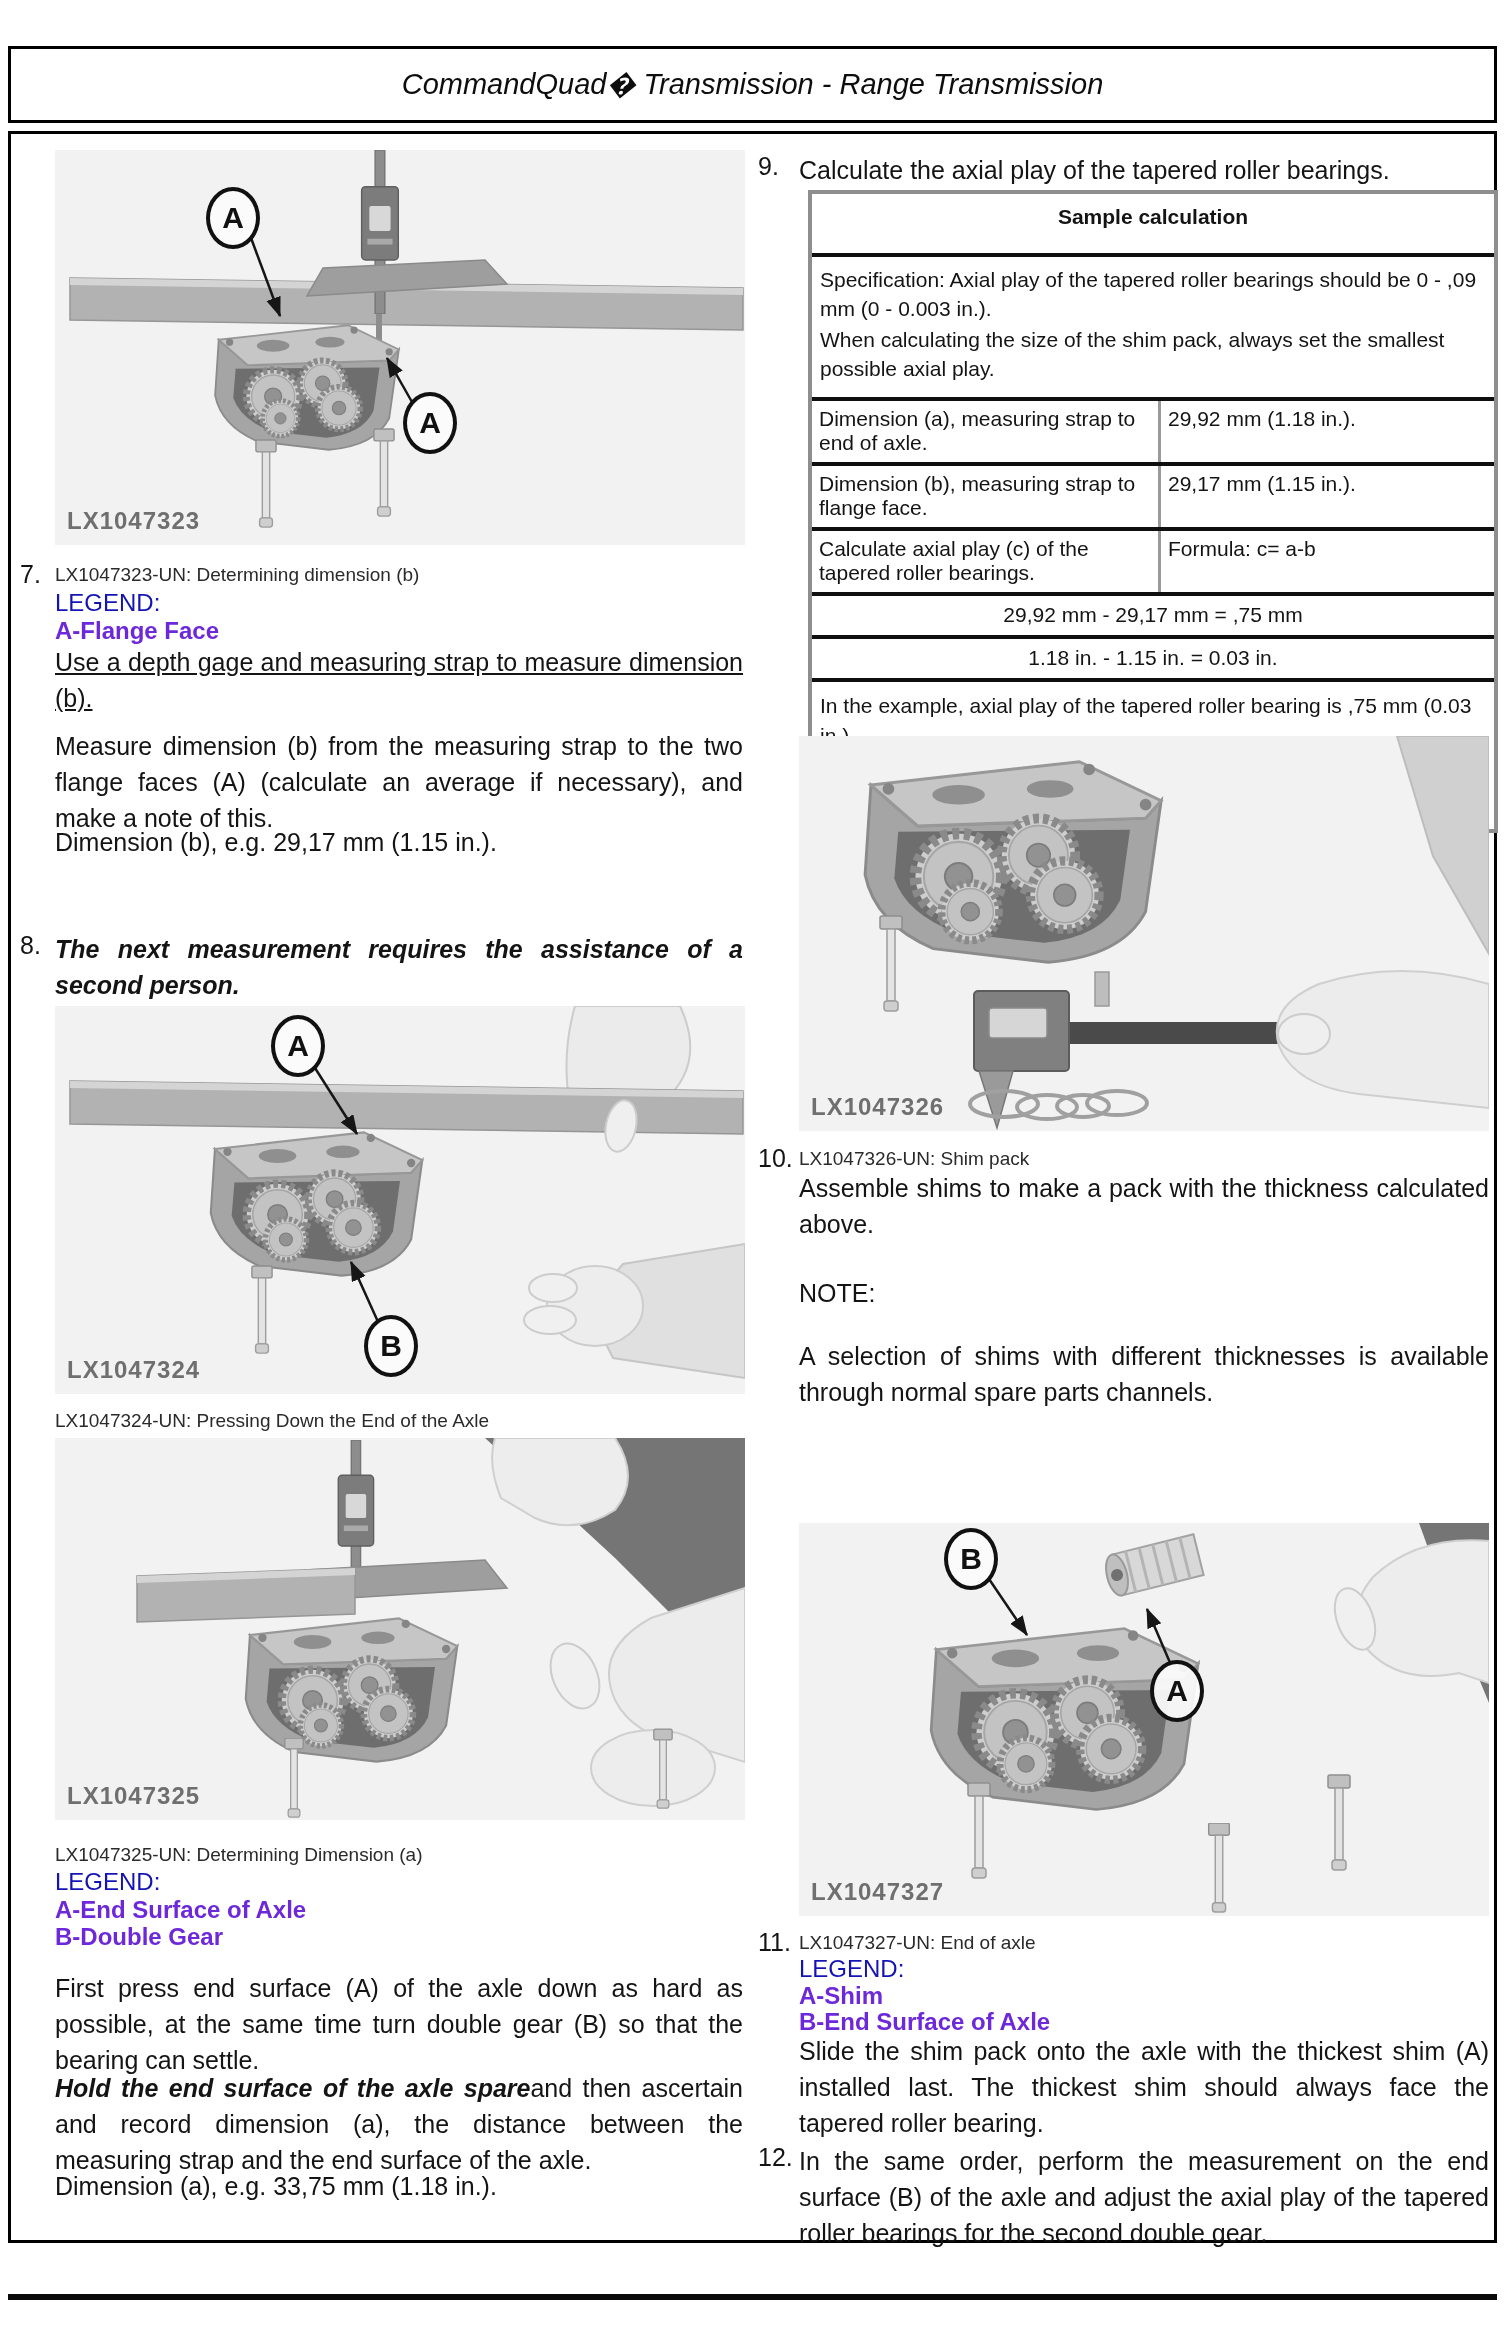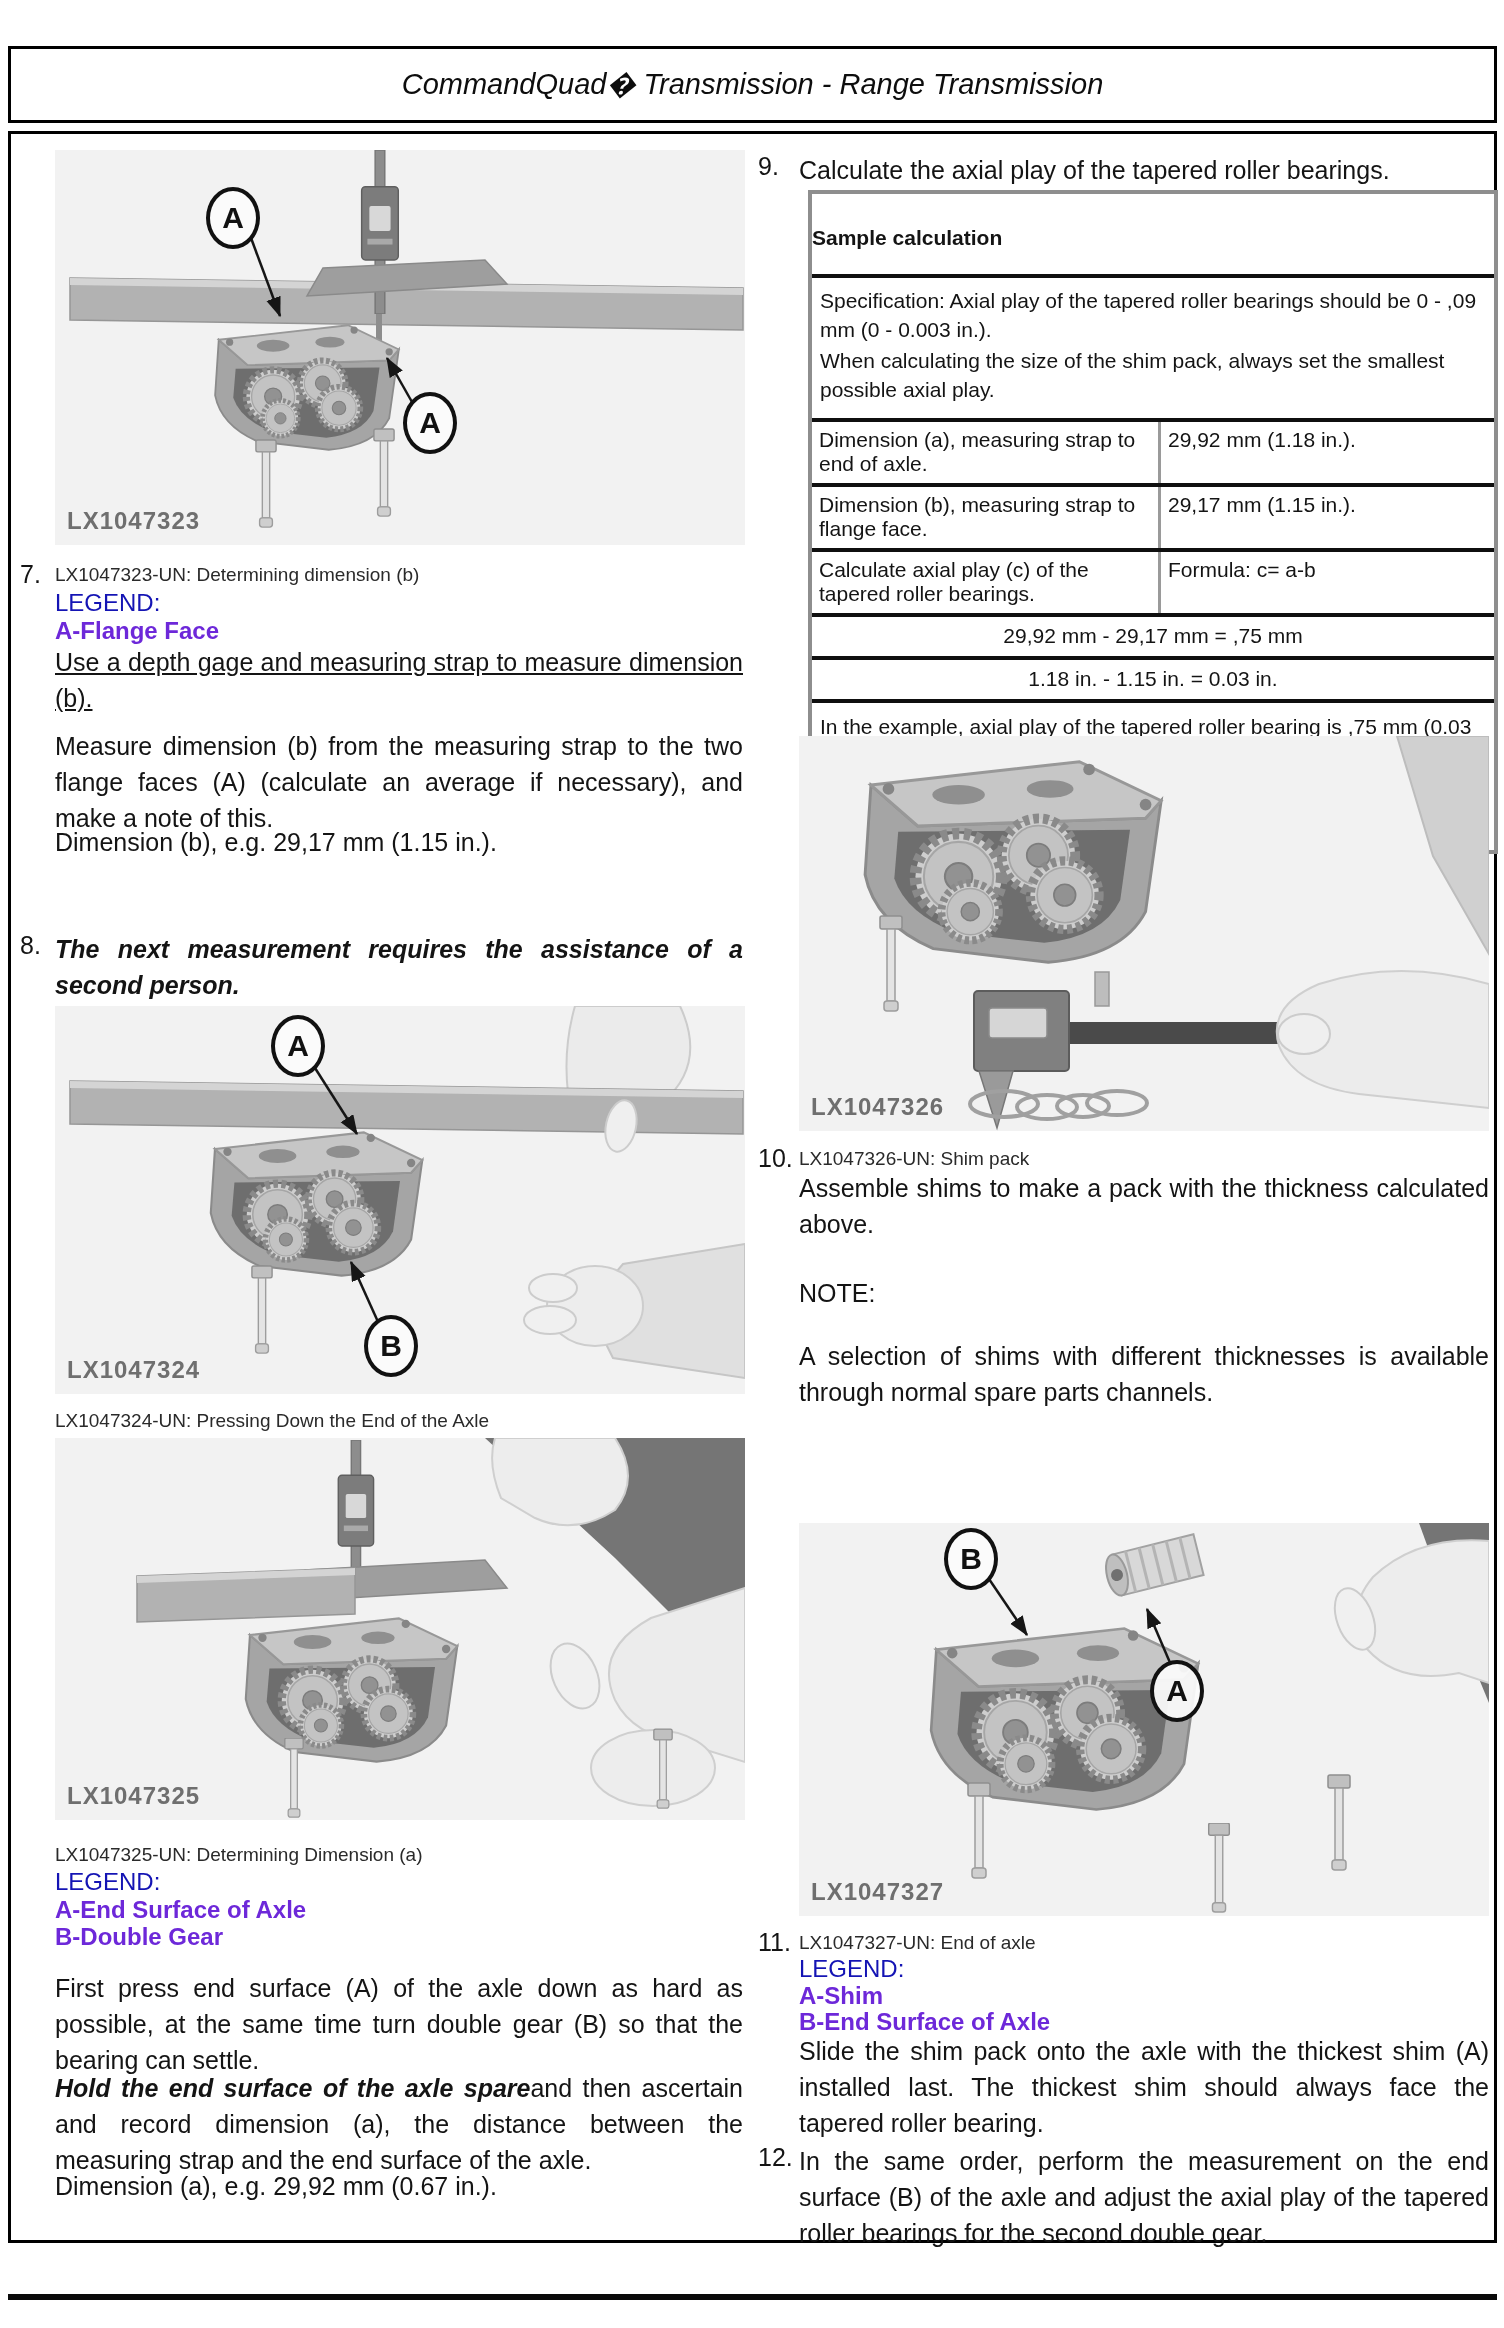--- a/index.html
+++ b/index.html
@@ -18,21 +18,21 @@
   .photo{position:absolute;background:#f2f2f2;}
   .photo svg{display:block;width:100%;height:100%;}
   .watermark{position:absolute;left:12px;bottom:10px;font-size:24px;font-weight:600;
              color:#6f6f6f;letter-spacing:1px;}
   .callout{position:absolute;width:46px;height:54px;border:4px solid #111;border-radius:50%;
            background:rgba(252,252,252,.92);display:flex;align-items:center;justify-content:center;
            font-size:30px;font-weight:600;color:#111;transform:translate(-50%,-50%);}
   
   .calc{position:absolute;left:808px;top:152px;width:682px;border:4px solid #8e8e8e;
         background:#fff;font-size:21px;color:#141414;}
-  .t-title{font-weight:bold;padding:32px 0 24px;border-bottom:4px solid #0f0f0f;}
+  .t-title{font-weight:bold;text-align:center;padding:11px 0 24px;border-bottom:4px solid #0f0f0f;}
   .t-spec{padding:8px 8px 12px;border-bottom:4px solid #0f0f0f;line-height:29px;}
   .t-spec div{margin-bottom:2px;}
   .t-row{display:flex;border-bottom:4px solid #0f0f0f;}
   .t-label{flex:1;padding:6px 4px 7px 7px;}
   .t-val{width:322px;border-left:3px solid #9a9a9a;padding:6px 4px 7px 7px;}
   .t-center{text-align:center;padding:7px 0 8px;border-bottom:4px solid #0f0f0f;}
   .t-result{padding:9px 8px 12px;line-height:30px;}
   .t-result div{margin-bottom:3px;}
   .foot-rule{position:absolute;left:8px;top:2256px;width:1489px;height:6px;background:#0a0a0a;}
   .foot{position:absolute;font-size:22px;color:#1a1a1a;}
@@ -152,21 +152,21 @@
       <use href="#g-bolt" x="598" y="288" width="20" height="86"></use>
     </svg>
     <div class="watermark">LX1047325</div>
   </figure>
   <div class="caption" style="left:55px;top:1806px;">LX1047325-UN: Determining Dimension (a)</div>
   <div class="legend-t" style="left:55px;top:1830px;">LEGEND:</div>
   <div class="legend-i" style="left:55px;top:1858px;">A-End Surface of Axle</div>
   <div class="legend-i" style="left:55px;top:1885px;">B-Double Gear</div>
   <div class="body" style="left:55px;top:1932px;width:688px;">First press end surface (A) of the axle down as hard as possible, at the same time turn double gear (B) so that the bearing can settle.</div>
   <div class="body" style="left:55px;top:2032px;width:688px;"><span class="bi">Hold the end surface of the axle spare</span><span>and then ascertain and record dimension (a), the distance between the measuring strap and the end surface of the axle.</span></div>
-  <div class="body single" style="left:55px;top:2130px;width:688px;">Dimension (a), e.g. 29,92 mm (0.67 in.).</div>
+  <div class="body single" style="left:55px;top:2130px;width:688px;">Dimension (a), e.g. 33,75 mm (1.18 in.).</div>
 
   <div class="stepnum" style="left:758px;top:114px;">9.</div>
   <div class="body single" style="left:799px;top:114px;width:690px;">Calculate the axial play of the tapered roller bearings.</div>
 
   <div class="calc">
     <div class="t-title">Sample calculation</div>
     <div class="t-spec">
       <div>Specification: Axial play of the tapered roller bearings should be 0 - ,09 mm (0 - 0.003 in.).</div>
       <div>When calculating the size of the shim pack, always set the smallest possible axial play.</div>
     </div>

